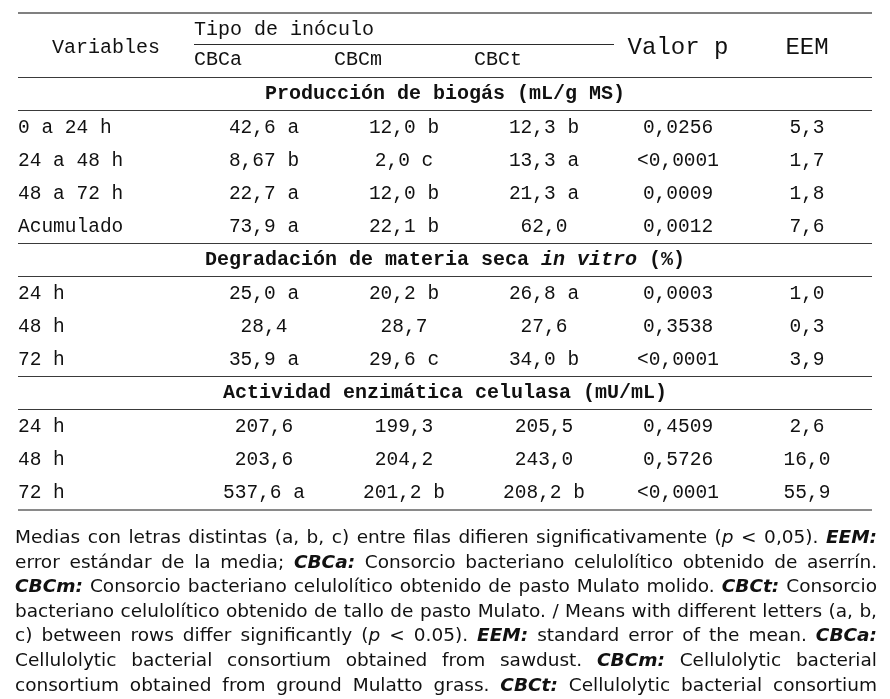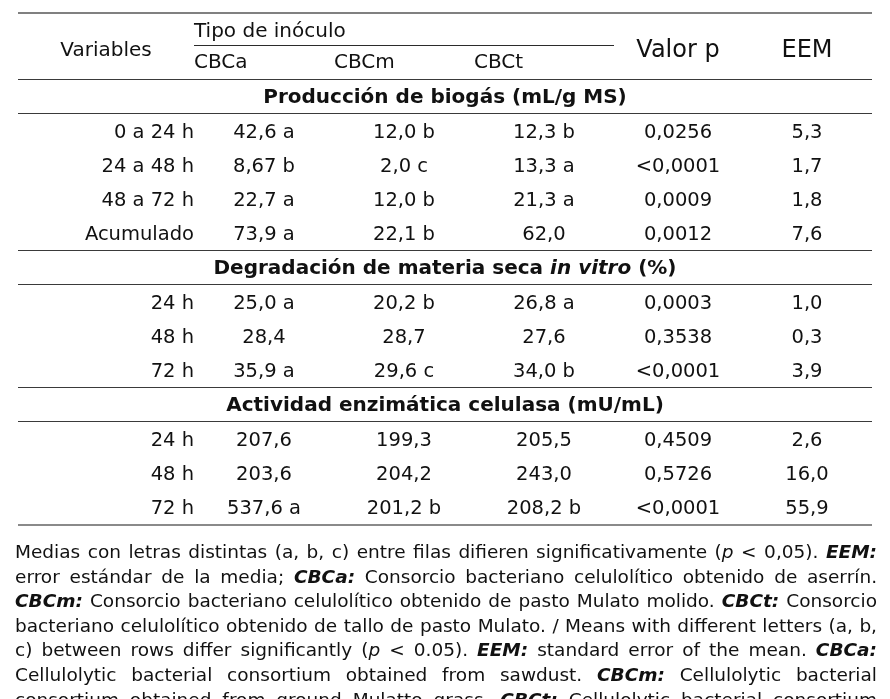--- a/index.html
+++ b/index.html
@@ -19,20 +19,21 @@
     width: 890px;
     height: 699px;
     box-sizing: border-box;
     padding: 0;
     position: relative;
   }
 
   
   .tbl-wrap {
     margin: 12px 18px 0 18px;
+    font-family: Liberation Mono, monospace;
   }
   table.data {
     width: 854px;
     border-collapse: collapse;
     table-layout: fixed;
     font-size: 19.5px;
   }
   table.data td, table.data th {
     padding: 0;
     margin: 0;
@@ -85,21 +86,21 @@
     border-top: 1.6px solid #3a3a3a;
     border-bottom: 1.6px solid #3a3a3a;
   }
   tr.section-row td i { font-style: italic; }
 
   tr.data-row td {
     text-align: center;
     font-size: 19.5px;
     padding: 5.5px 0 5.5px 0;
   }
-  tr.data-row td.var-cell { text-align: right; }
+  tr.data-row td.var-cell { text-align: left; }
 
   tr.last-data td { border-bottom: 2.5px solid #8a8a8a; }
 
   
   .footnote {
     margin: 14px 14px 0 15px;
     width: 862px;
     font-size: 18.5px;
     line-height: 1.33;
     text-align: justify;

